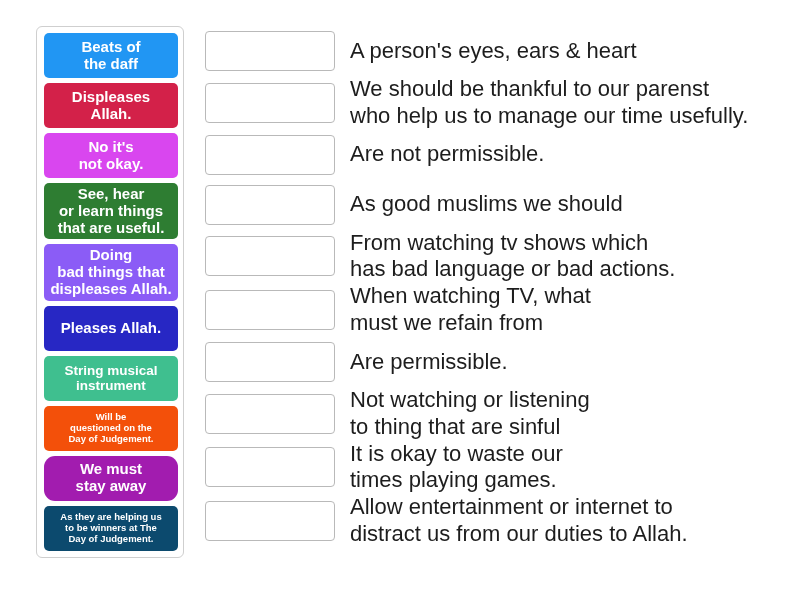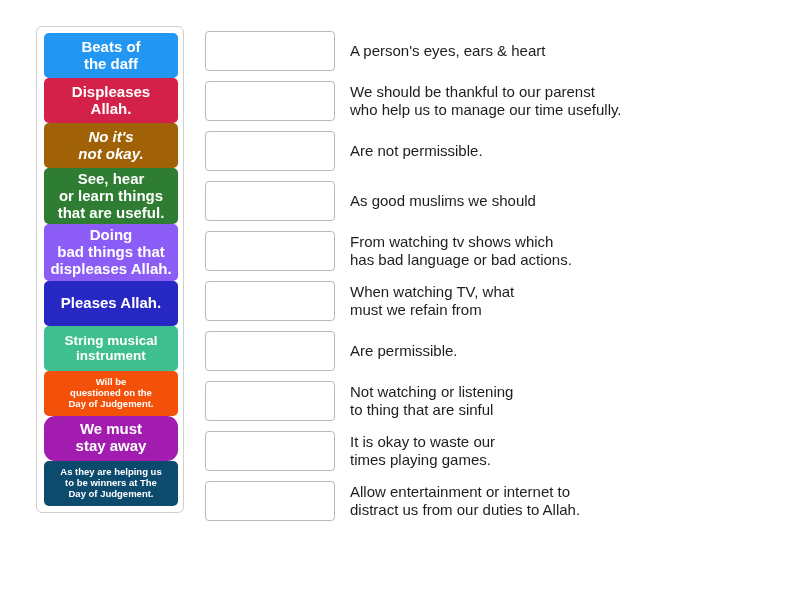--- a/index.html
+++ b/index.html
@@ -23,20 +23,21 @@
     position: absolute;
     left: 36px;
     top: 26px;
     width: 148px;
     border: 1px solid #cfcfcf;
     border-radius: 6px;
     background: #ffffff;
     padding: 6px 7px;
     display: flex;
     flex-direction: column;
+    gap: 5px;
   }
   .tile {
     width: 134px;
     min-height: 45px;
     border-radius: 5px;
     color: #ffffff;
     display: flex;
     align-items: center;
     justify-content: center;
     text-align: center;
@@ -68,37 +69,37 @@
   .dropzone {
     width: 130px;
     height: 40px;
     border: 1px solid #b9b9b9;
     border-radius: 4px;
     background: #ffffff;
     flex: 0 0 auto;
   }
   .prompt {
     margin-left: 15px;
-    font-size: 15px;
+    font-size: 22px;
     color: #1d1d1d;
     line-height: 1.22;
     white-space: pre-line;
   }
 </style>
 </head>
 <body>
 
 <div id="app">
 
   <div id="tile-panel">
       <div class="tile sz-lg" style="background: rgb(33, 150, 243); white-space: pre-line;">Beats of
 the daff</div>
       <div class="tile sz-lg" style="background: rgb(211, 33, 73); white-space: pre-line;">Displeases
 Allah.</div>
-      <div class="tile sz-lg" style="background: #a16207; white-space: pre-line; font-style: italic;">No it's
+      <div class="tile sz-lg" style="background: #d946ef; white-space: pre-line;">No it's
 not okay.</div>
       <div class="tile sz-sm" style="background: rgb(46, 125, 50); white-space: pre-line;">See, hear
 or learn things
 that are useful.</div>
       <div class="tile sz-sm" style="background: #8b5cf6; white-space: pre-line;">Doing
 bad things that
 displeases Allah.</div>
       <div class="tile sz-lg" style="background: rgb(39, 39, 196); white-space: pre-line;">Pleases Allah.</div>
       <div class="tile sz-md" style="background: rgb(63, 191, 143); white-space: pre-line;">String musical
 instrument</div>

